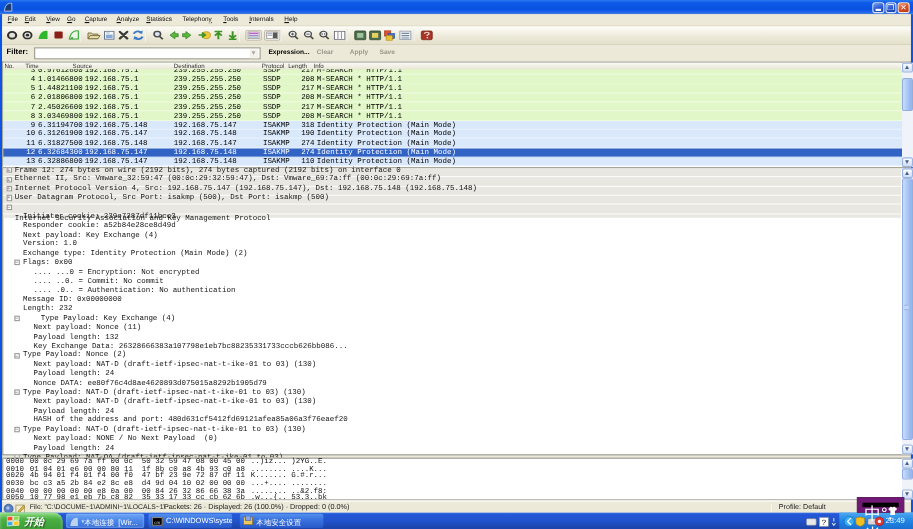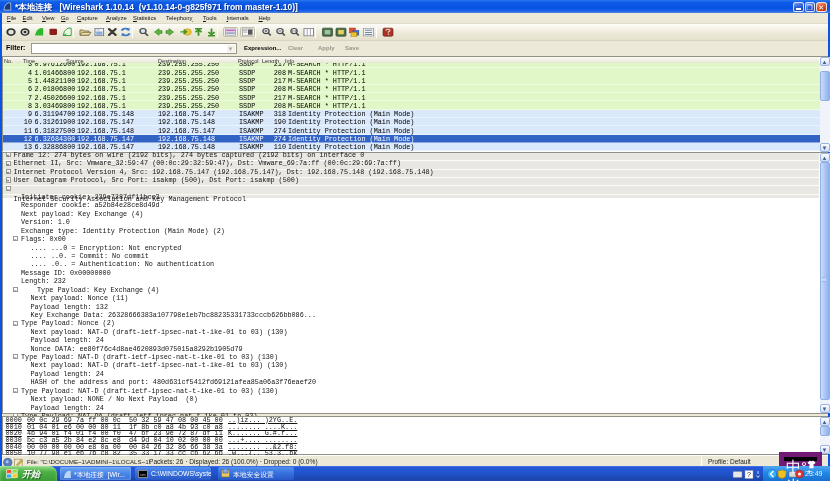--- a/index.html
+++ b/index.html
@@ -64,21 +64,21 @@
 
 
 #dpane { left:2px; top:152px; width:826px; height:262px; background:#fff; border:1px solid #919188; }
 #dgrey { position:absolute; left:0; top:0; width:816px; height:44.5px; background:#e9e7e2; }
 .dsep { position:absolute; left:0; width:816px; height:1px; background:#fbfbf9; }
 .dline { position:absolute; font-family:"Liberation Mono",monospace; font-size:6.8px; color:#141414; white-space:pre; }
 .exp { position:absolute; width:5.2px; height:5.2px; border:1px solid #9a9a94; background:#fff; font-size:5.2px; line-height:4.2px; text-align:center; color:#444; }
 
 
 #hpane { left:2px; top:415.5px; width:826px; height:39px; background:#fff; border:1px solid #919188; }
-.hline { position:absolute; font-family:"Liberation Mono",monospace; font-size:6.8px; line-height:6.8px; color:#141414; white-space:pre;text-decoration:underline; }
+.hline { position:absolute; font-family:"Liberation Mono",monospace; font-size:6.8px; line-height:6.8px; color:#141414; white-space:pre; }
 
 
 #sbar { left:2px; top:454.5px; width:826px; height:11.5px; background:#ece9d8; border-top:1px solid #fff; font-size:6.5px; color:#222; }
 #sbar span { position:absolute; top:2.5px; white-space:nowrap; }
 
 
 #taskbar { left:0; top:466px; width:830px; height:15px;
   background:linear-gradient(180deg,#4d80e8 0%,#2458d8 8%,#2153cd 50%,#1c46ad 90%,#1c46ad 100%); }
 #startbtn { position:absolute; left:0; top:0; width:57px; height:27px; border-radius:0 8px 8px 0;
   background:linear-gradient(180deg,#8fdc82 0%,#4cb044 22%,#3d9e38 55%,#267c24 100%);
@@ -101,21 +101,20 @@
 </head>
 <body>
 
 <div id="wl" class="abs"></div>
 <div id="wr" class="abs"></div>
 
 <div id="titlebar" class="abs">
   <svg class="ticon abs" viewBox="0 0 10 10">
       <path d="M1 9 Q1.5 4 4 2 Q6.5 0.5 8.5 1 L8.7 9 Z" fill="#1b3b75" stroke="#cdd9ef" stroke-width="0.8"></path>
     </svg>
-  <div class="ttext abs">*本地连接&nbsp;&nbsp;&nbsp;[Wireshark 1.10.14&nbsp;&nbsp;(v1.10.14-0-g825f971 from master-1.10)]</div>
   <div id="btnmin" class="capbtn abs">
       <span style="position:absolute;left:1.5px;bottom:0.5px;width:5px;height:1.8px;background:#fff"></span>
     </div>
   <div id="btnmax" class="capbtn abs">❐</div>
   <div id="btncls" class="capbtn abs">✕</div>
 </div>
 
 <div id="menubar" class="abs">
   <span style="left:5px"><u>F</u>ile</span>
   <span style="left:20.5px"><u>E</u>dit</span>

